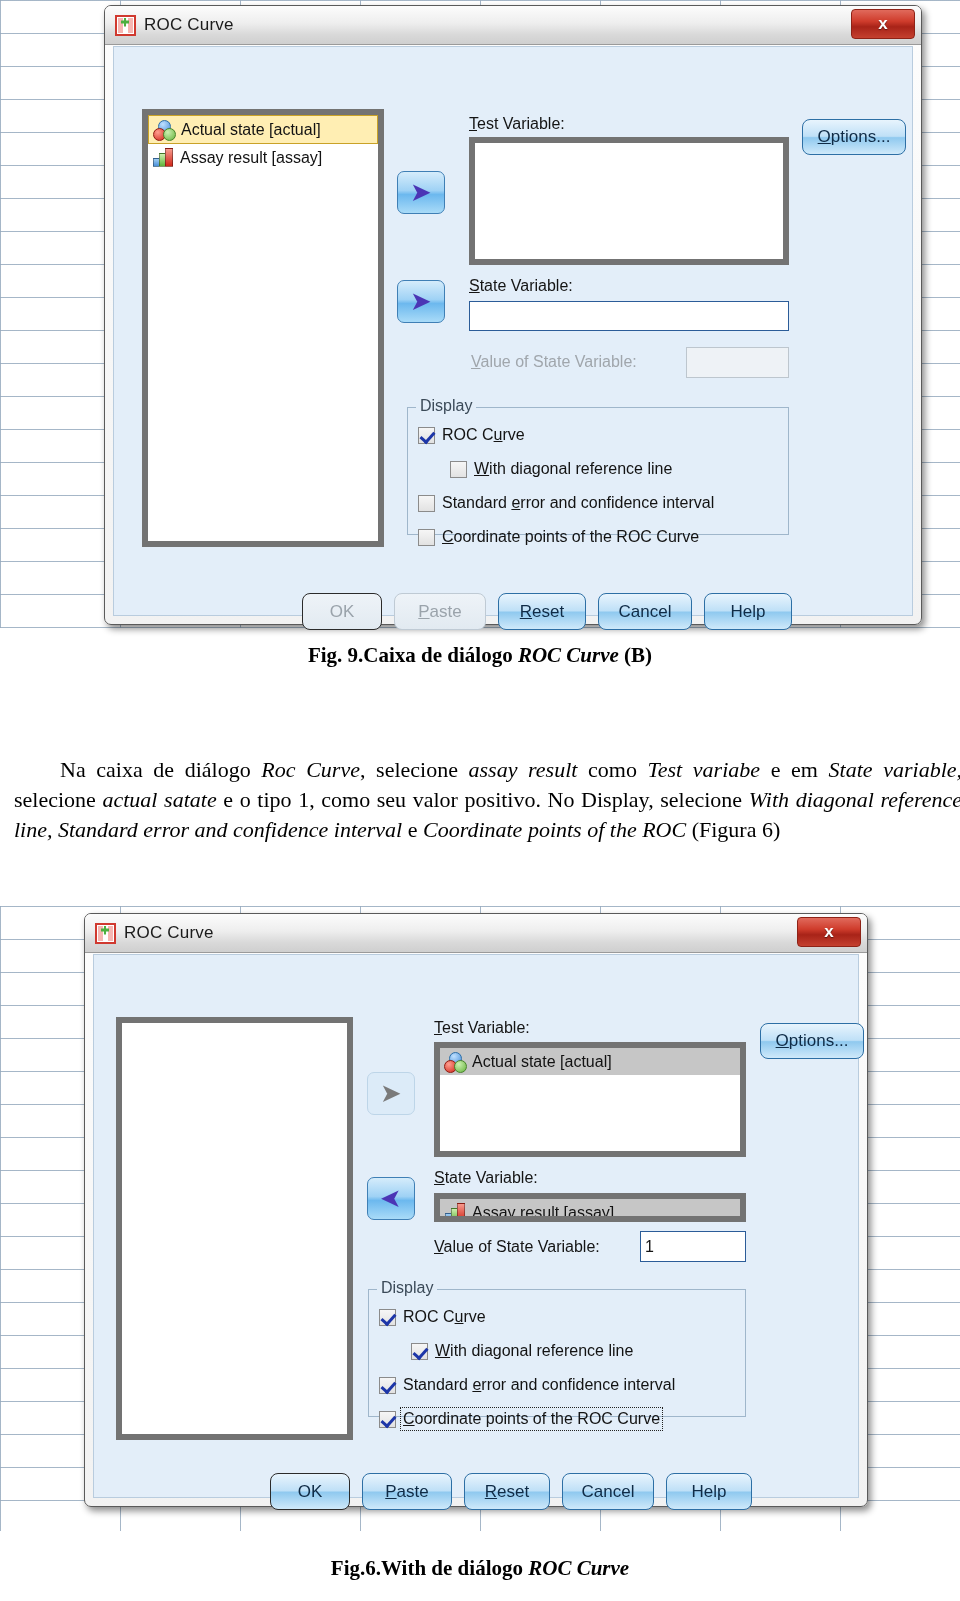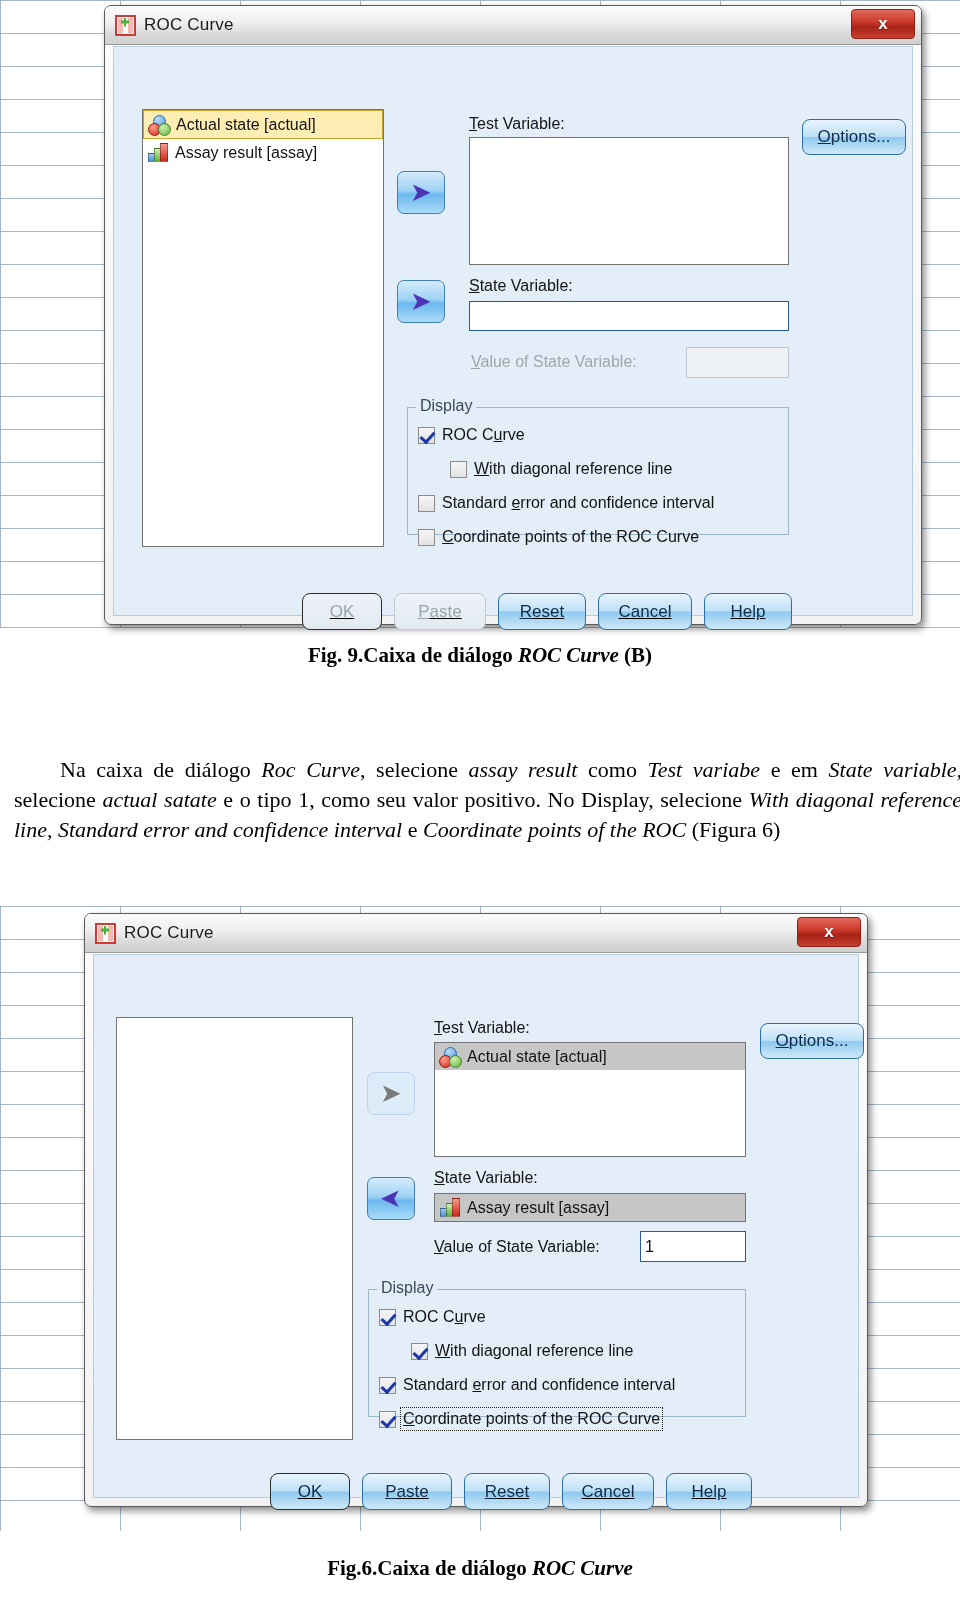--- a/index.html
+++ b/index.html
@@ -64,21 +64,21 @@
     color:#ffffff;font-weight:bold;font-size:17px;
     display:flex;align-items:center;justify-content:center;
     text-shadow:0 1px 1px rgba(0,0,0,.5);
   }
   .dlg-body{
     position:absolute;left:8px;right:8px;top:40px;bottom:8px;
     background:#e3eef9;border:1px solid #b9ccde;box-sizing:border-box;
   }
 
   .listbox{
-    position:absolute;background:#ffffff;border:1px solid #737373;
+    position:absolute;background:#ffffff;border:6px solid #737373;
     box-sizing:border-box;overflow:hidden;
   }
   .listitem{
     display:flex;align-items:center;gap:6px;height:27px;padding-left:4px;
     font-size:16px;color:#131313;white-space:nowrap;
   }
   .listitem.sel-yellow{background:#ffeeb3;border:1px solid #c9a227;}
   .listitem.sel-gray{background:#c6c6c6;}
 
   
@@ -151,21 +151,21 @@
   .ckbox{
     width:17px;height:17px;flex:none;box-sizing:border-box;
     background:linear-gradient(to bottom,#f6f6f6,#e2e2e2);
     border:1px solid #8b8b8b;position:relative;
   }
   .ckbox.on:after{
     content:"";position:absolute;left:4px;top:1px;width:6px;height:11px;
     border:solid #1d36a8;border-width:0 3px 3px 0;transform:rotate(42deg);
   }
 
-  .btnrow{position:absolute;display:flex;align-items:flex-end;text-decoration:underline;}
+  .btnrow{position:absolute;display:flex;align-items:flex-end;}
 
   
   .fig-caption{
     position:absolute;width:100%;text-align:center;
     font-family:"Liberation Serif", serif;font-weight:bold;font-size:21px;color:#000;
   }
   .fig-caption em{font-style:italic;}
   .paragraph{
     position:absolute;font-family:"Liberation Serif", serif;
     font-size:22px;line-height:30px;color:#000;text-align:justify;margin-left:8px;
@@ -379,14 +379,14 @@
         <span>Cancel</span>
       </div>
       <div class="btn" style="width:86px;height:37px;">
         <span>Help</span>
       </div>
     </div>
   </div>
 </div>
 
 <div class="fig-caption" style="left:0;top:1556px;">
-  <span>Fig.6.Caixa de diálogo </span><em>ROC Curve</em>
+  <span>Fig.6.With de diálogo </span><em>ROC Curve</em>
 </div>
 
 </body></html>

